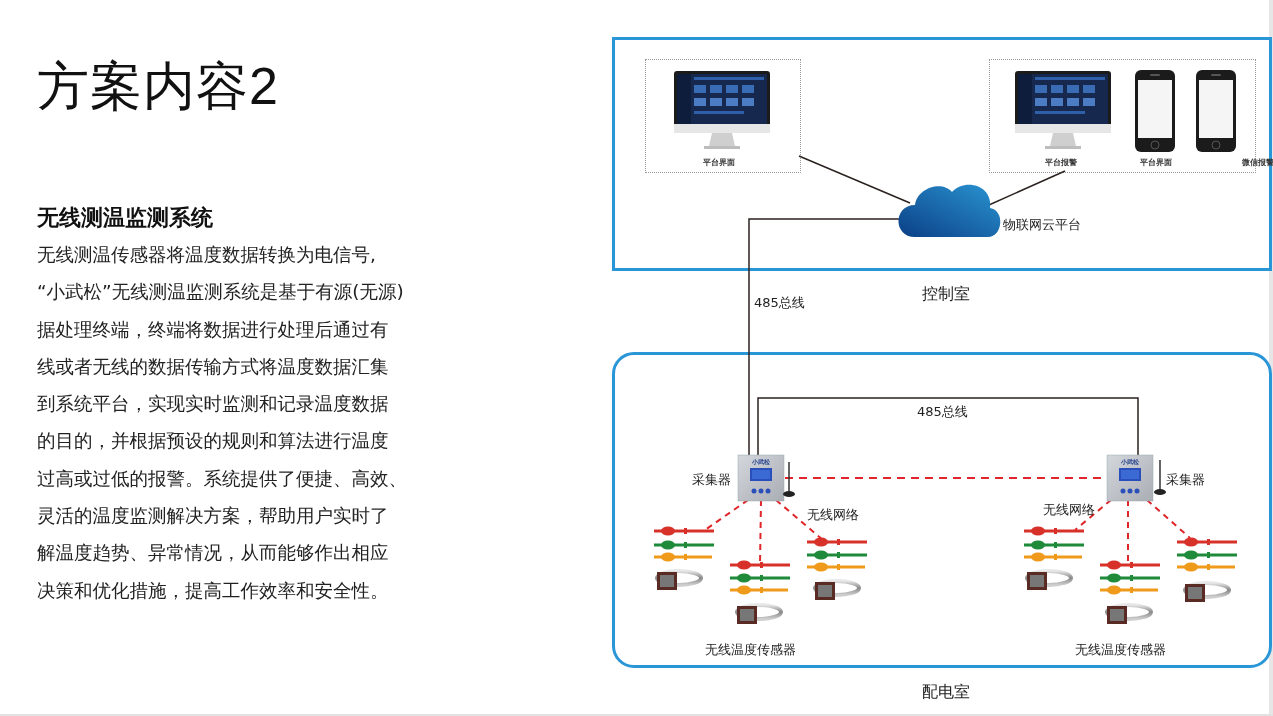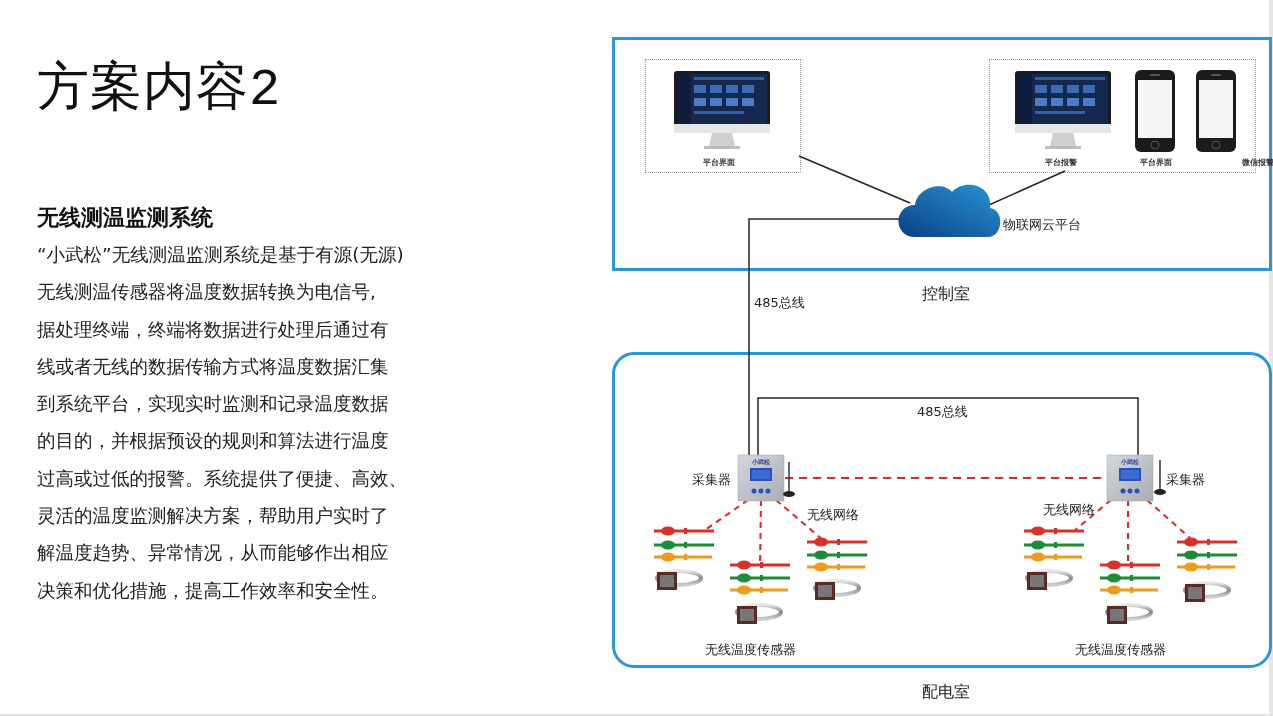--- a/index.html
+++ b/index.html
@@ -8,21 +8,21 @@
     background: #ffffff;
     font-family: "DejaVu Sans", "Liberation Sans", sans-serif;
     color: #222;
   }
   .right-edge { position: absolute; right: 0; top: 0; width: 4px; height: 716px; background: #e6e6e6; }
   .bottom-edge { position: absolute; left: 0; bottom: 0; width: 1273px; height: 2px; background: #e2e2e2; }
 
   .slide-title {
     position: absolute; left: 37px; top: 52px;
     font-size: 52px; font-weight: 300; color: #111; letter-spacing: 1px;
-    font-family: Liberation Mono, monospace;
+    font-family: Liberation Sans, sans-serif;
   }
   .section-heading {
     position: absolute; left: 37px; top: 203px;
     font-size: 22px; font-weight: bold; color: #111;
   }
   .body-text {
     position: absolute; left: 37px; top: 236px; width: 420px;
     font-size: 18.5px; line-height: 37.3px; color: #222;
   }
   .body-text .line { display: block; white-space: nowrap; }
@@ -47,22 +47,22 @@
 </style>
 </head>
 <body>
 
 <div class="right-edge"></div>
 <div class="bottom-edge"></div>
 
 <div class="slide-title">方案内容2</div>
 <div class="section-heading">无线测温监测系统</div>
 <div class="body-text">
+  <span class="line">无线测温传感器将温度数据转换为电信号,</span>
   <span class="line">“小武松”无线测温监测系统是基于有源(无源)</span>
-  <span class="line">无线测温传感器将温度数据转换为电信号,</span>
   <span class="line">据处理终端，终端将数据进行处理后通过有</span>
   <span class="line">线或者无线的数据传输方式将温度数据汇集</span>
   <span class="line">到系统平台，实现实时监测和记录温度数据</span>
   <span class="line">的目的，并根据预设的规则和算法进行温度</span>
   <span class="line">过高或过低的报警。系统提供了便捷、高效、</span>
   <span class="line">灵活的温度监测解决方案，帮助用户实时了</span>
   <span class="line">解温度趋势、异常情况，从而能够作出相应</span>
   <span class="line">决策和优化措施，提高工作效率和安全性。</span>
 </div>
 

